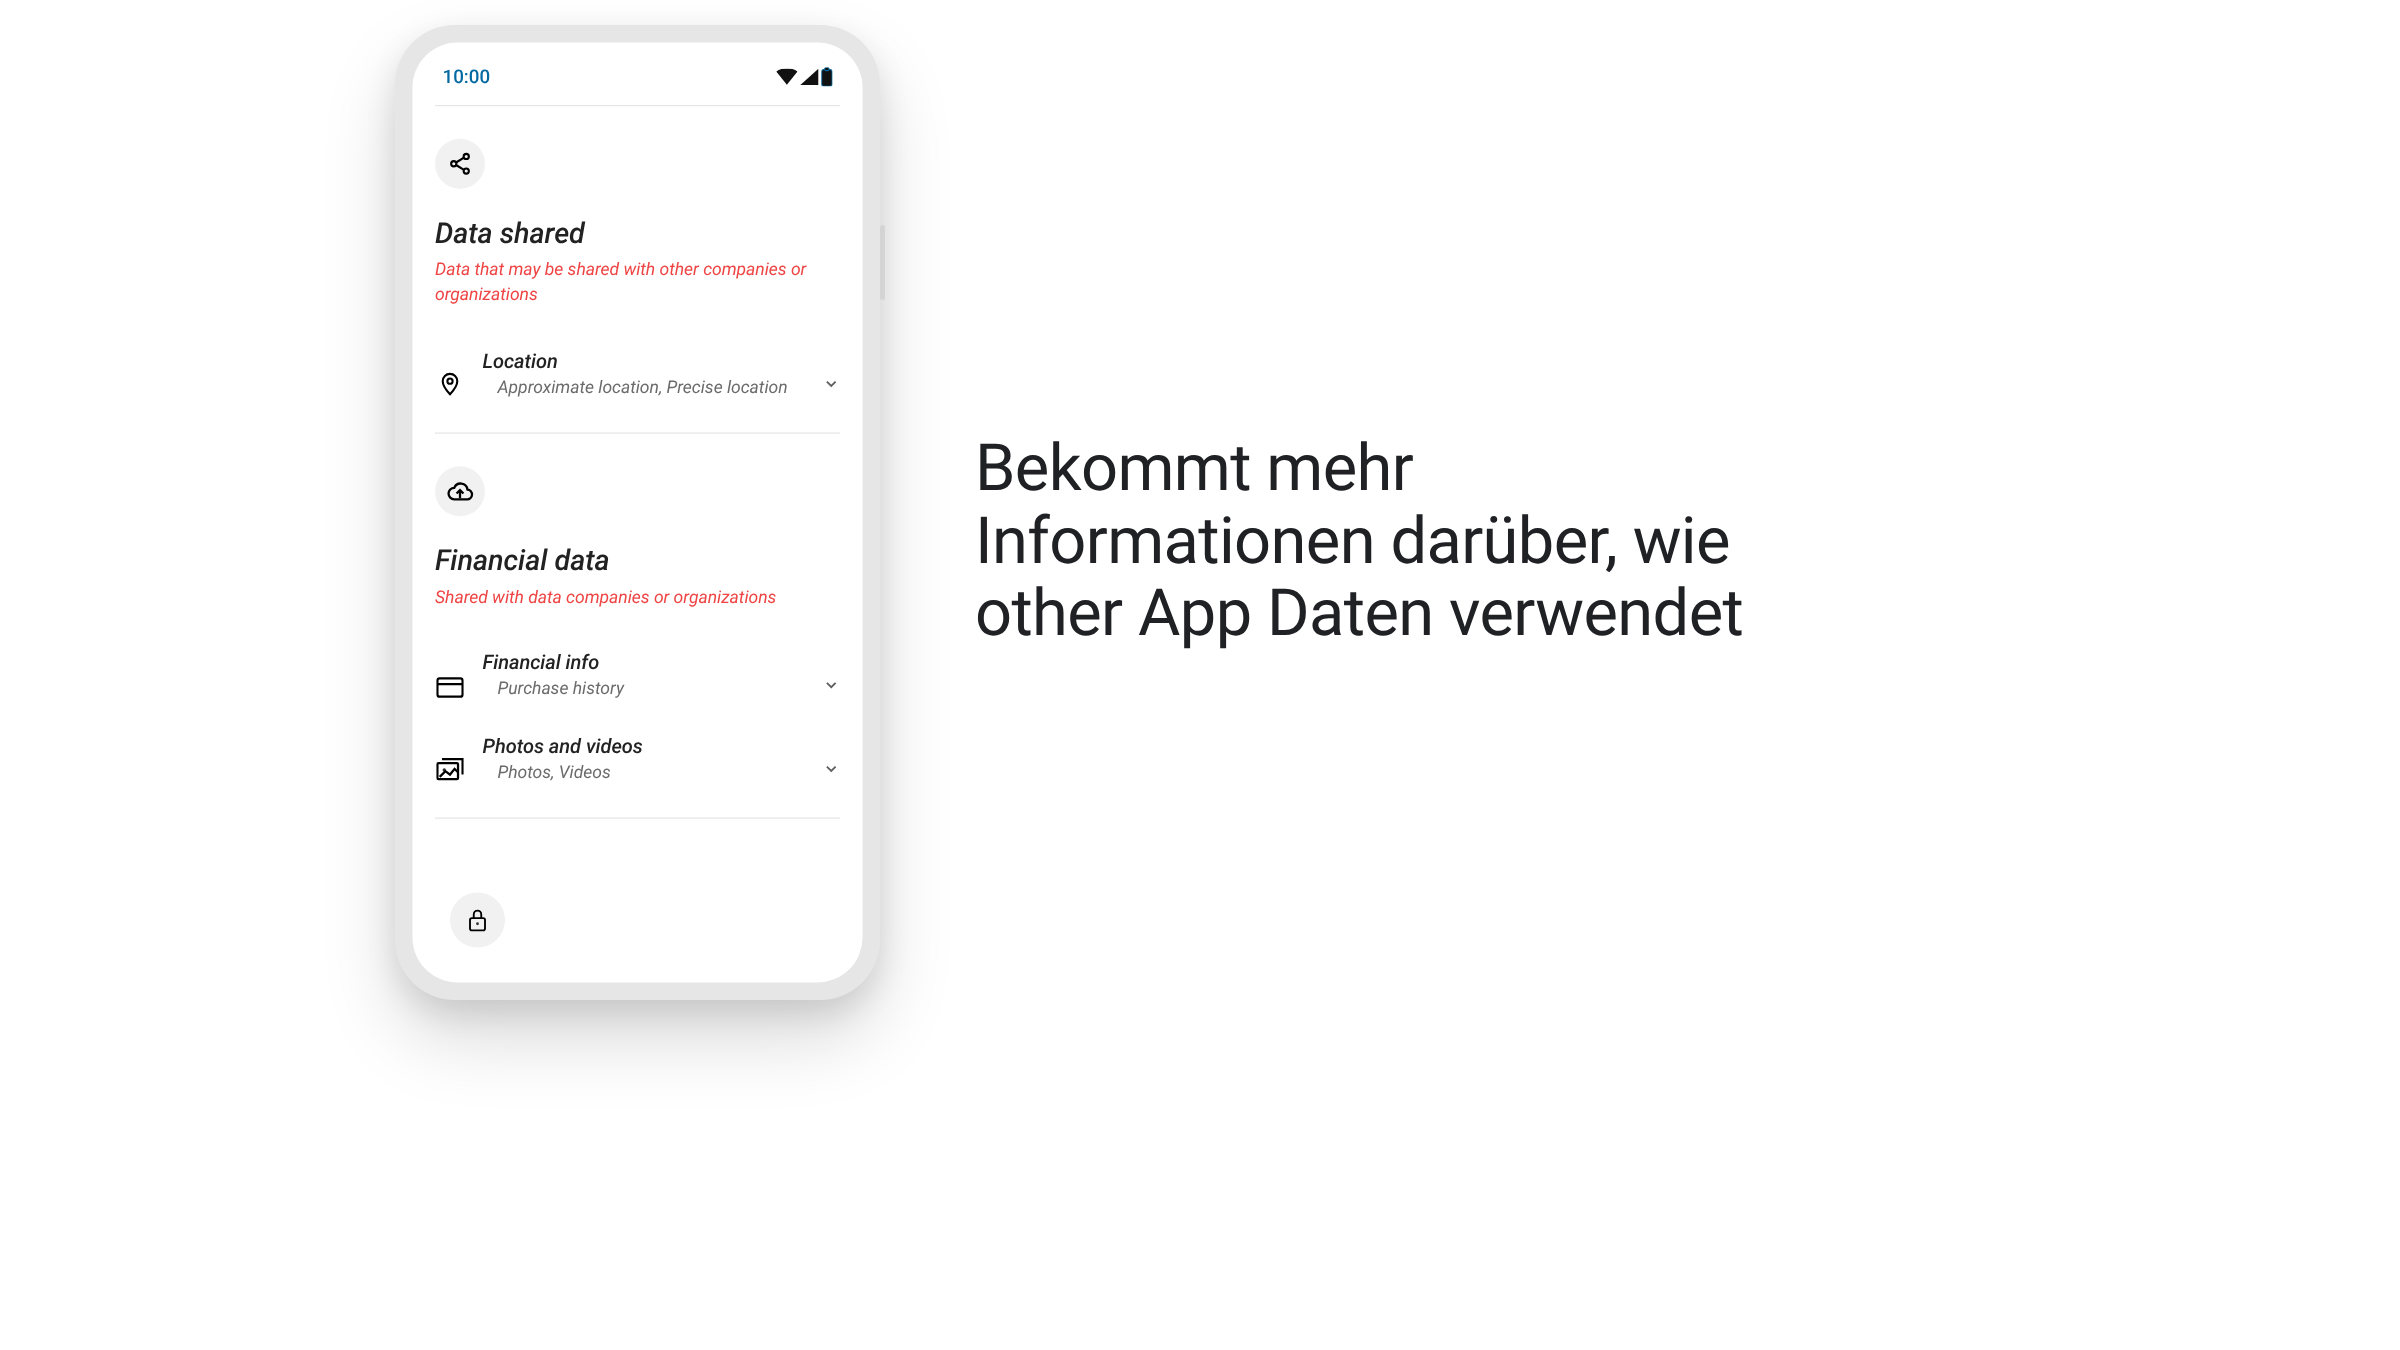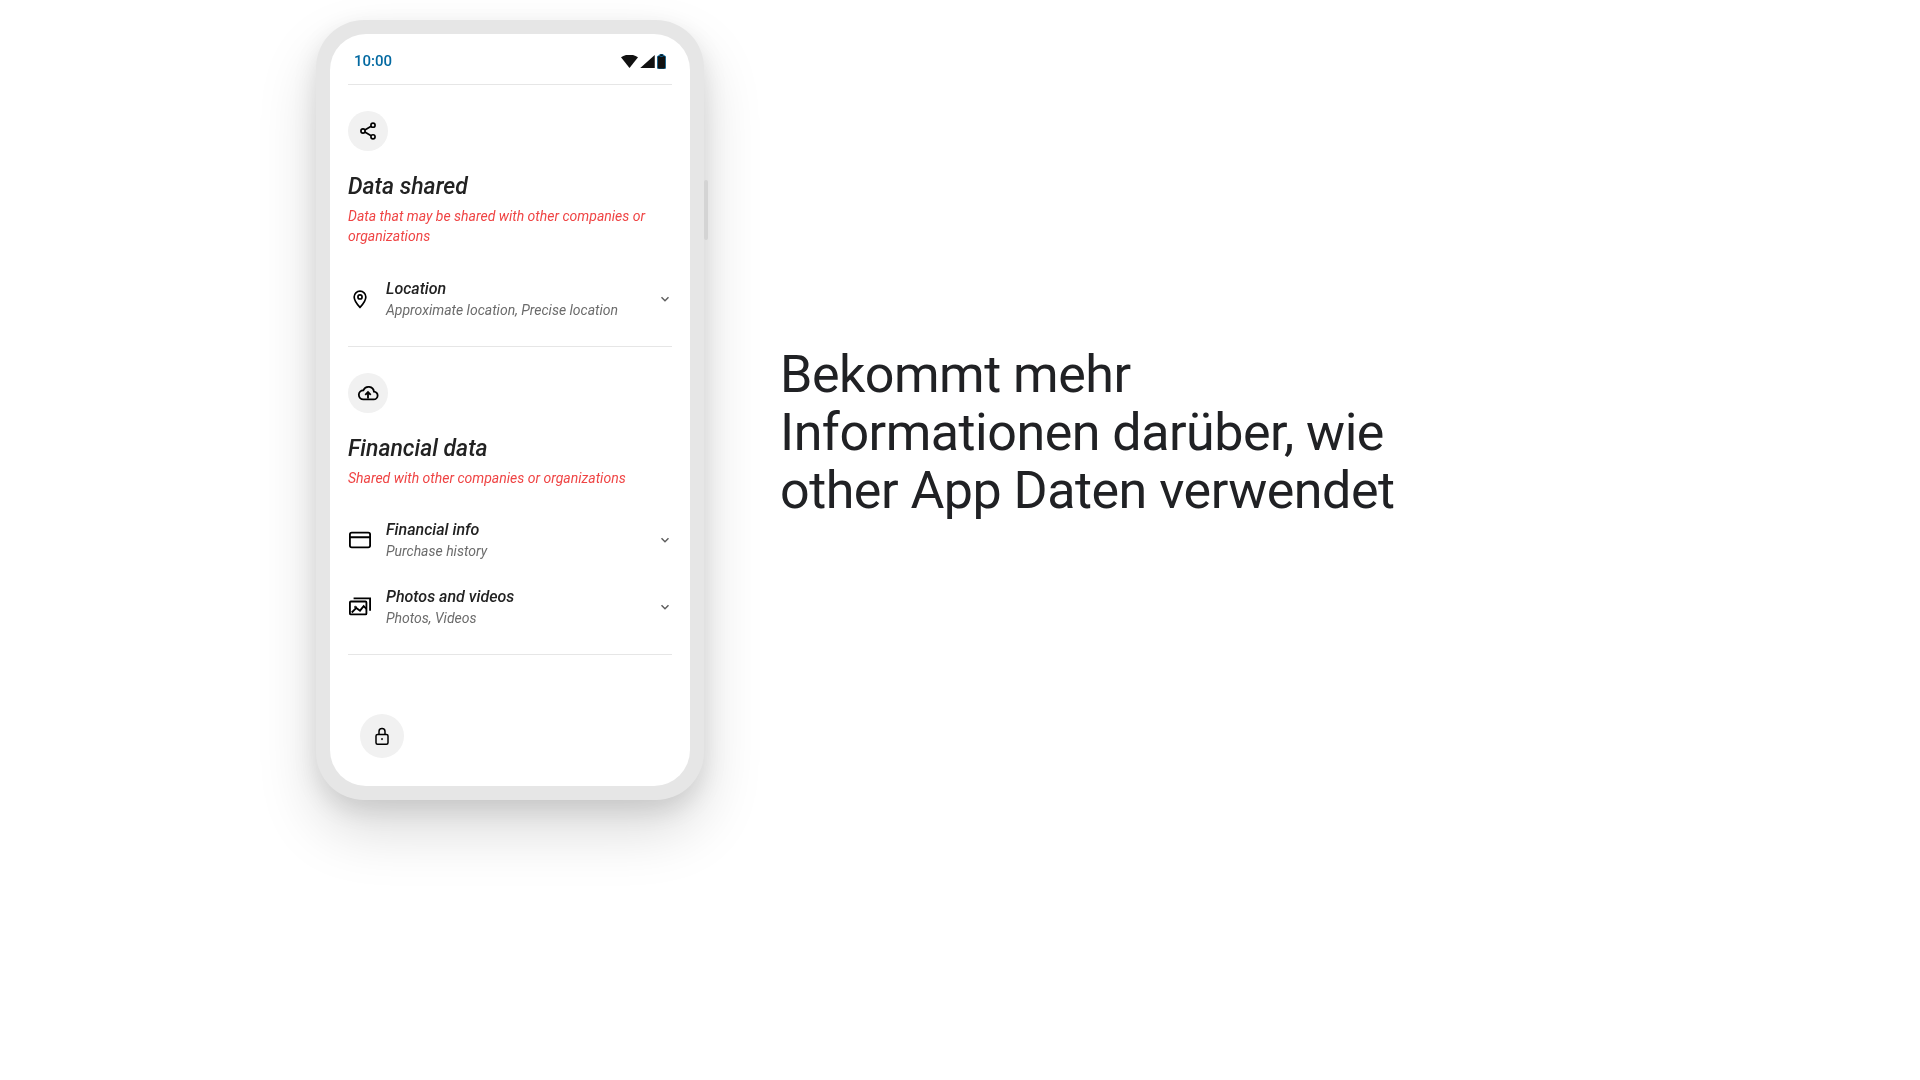--- a/index.html
+++ b/index.html
@@ -87,40 +87,41 @@
   }
   .section-sub {
     font-size: 14px;
     color: #ef4444;
     line-height: 1.45;
     margin-bottom: 18px;
   }
 
   .row {
     display:flex;
-    align-items:center;
+    align-items:flex-end;
     gap: 14px;
     padding: 14px 0;
   }
   .row-icon {
     width: 24px;
     display:flex; justify-content:center;
     padding-top: 2px;
     flex: 0 0 24px;
   }
   .row-text { flex:1; min-width:0; }
   .row-title {
     font-size: 16px;
     font-weight: 500;
     color: #222;
     margin-bottom: 4px;
   }
   .row-sub {
     font-size: 14px;
     color: #6b6b6b;
+    margin-left: 12px;
   }
   .chevron {
     flex: 0 0 auto;
     padding-top: 4px;
     color: #5f5f5f;
   }
 
   .section-divider {
     height: 1px;
     background: #e6e6e6;
@@ -222,21 +223,21 @@
 
         <div class="section">
           <div class="section-icon">
             <svg width="22" height="20" viewBox="0 0 24 20" stroke="#333" stroke-width="2">
               <path d="M7 17 A5 5 0 0 1 7 7 A6 6 0 0 1 18.5 8.5 A4 4 0 0 1 18 17 Z"></path>
               <line x1="12" y1="16" x2="12" y2="9"></line>
               <polyline points="9 12 12 9 15 12"></polyline>
             </svg>
           </div>
           <div class="section-title">Financial data</div>
-          <div class="section-sub">Shared with other companies or organizations</div>
+          <div class="section-sub">Shared with data companies or organizations</div>
 
           <div class="row">
             <div class="row-icon">
               <svg width="22" height="18" viewBox="0 0 24 18" stroke="#333" stroke-width="2">
                 <rect x="1" y="1" width="22" height="16" rx="2"></rect>
                 <line x1="1" y1="6" x2="23" y2="6"></line>
               </svg>
             </div>
             <div class="row-text">
               <div class="row-title">Financial info</div>

